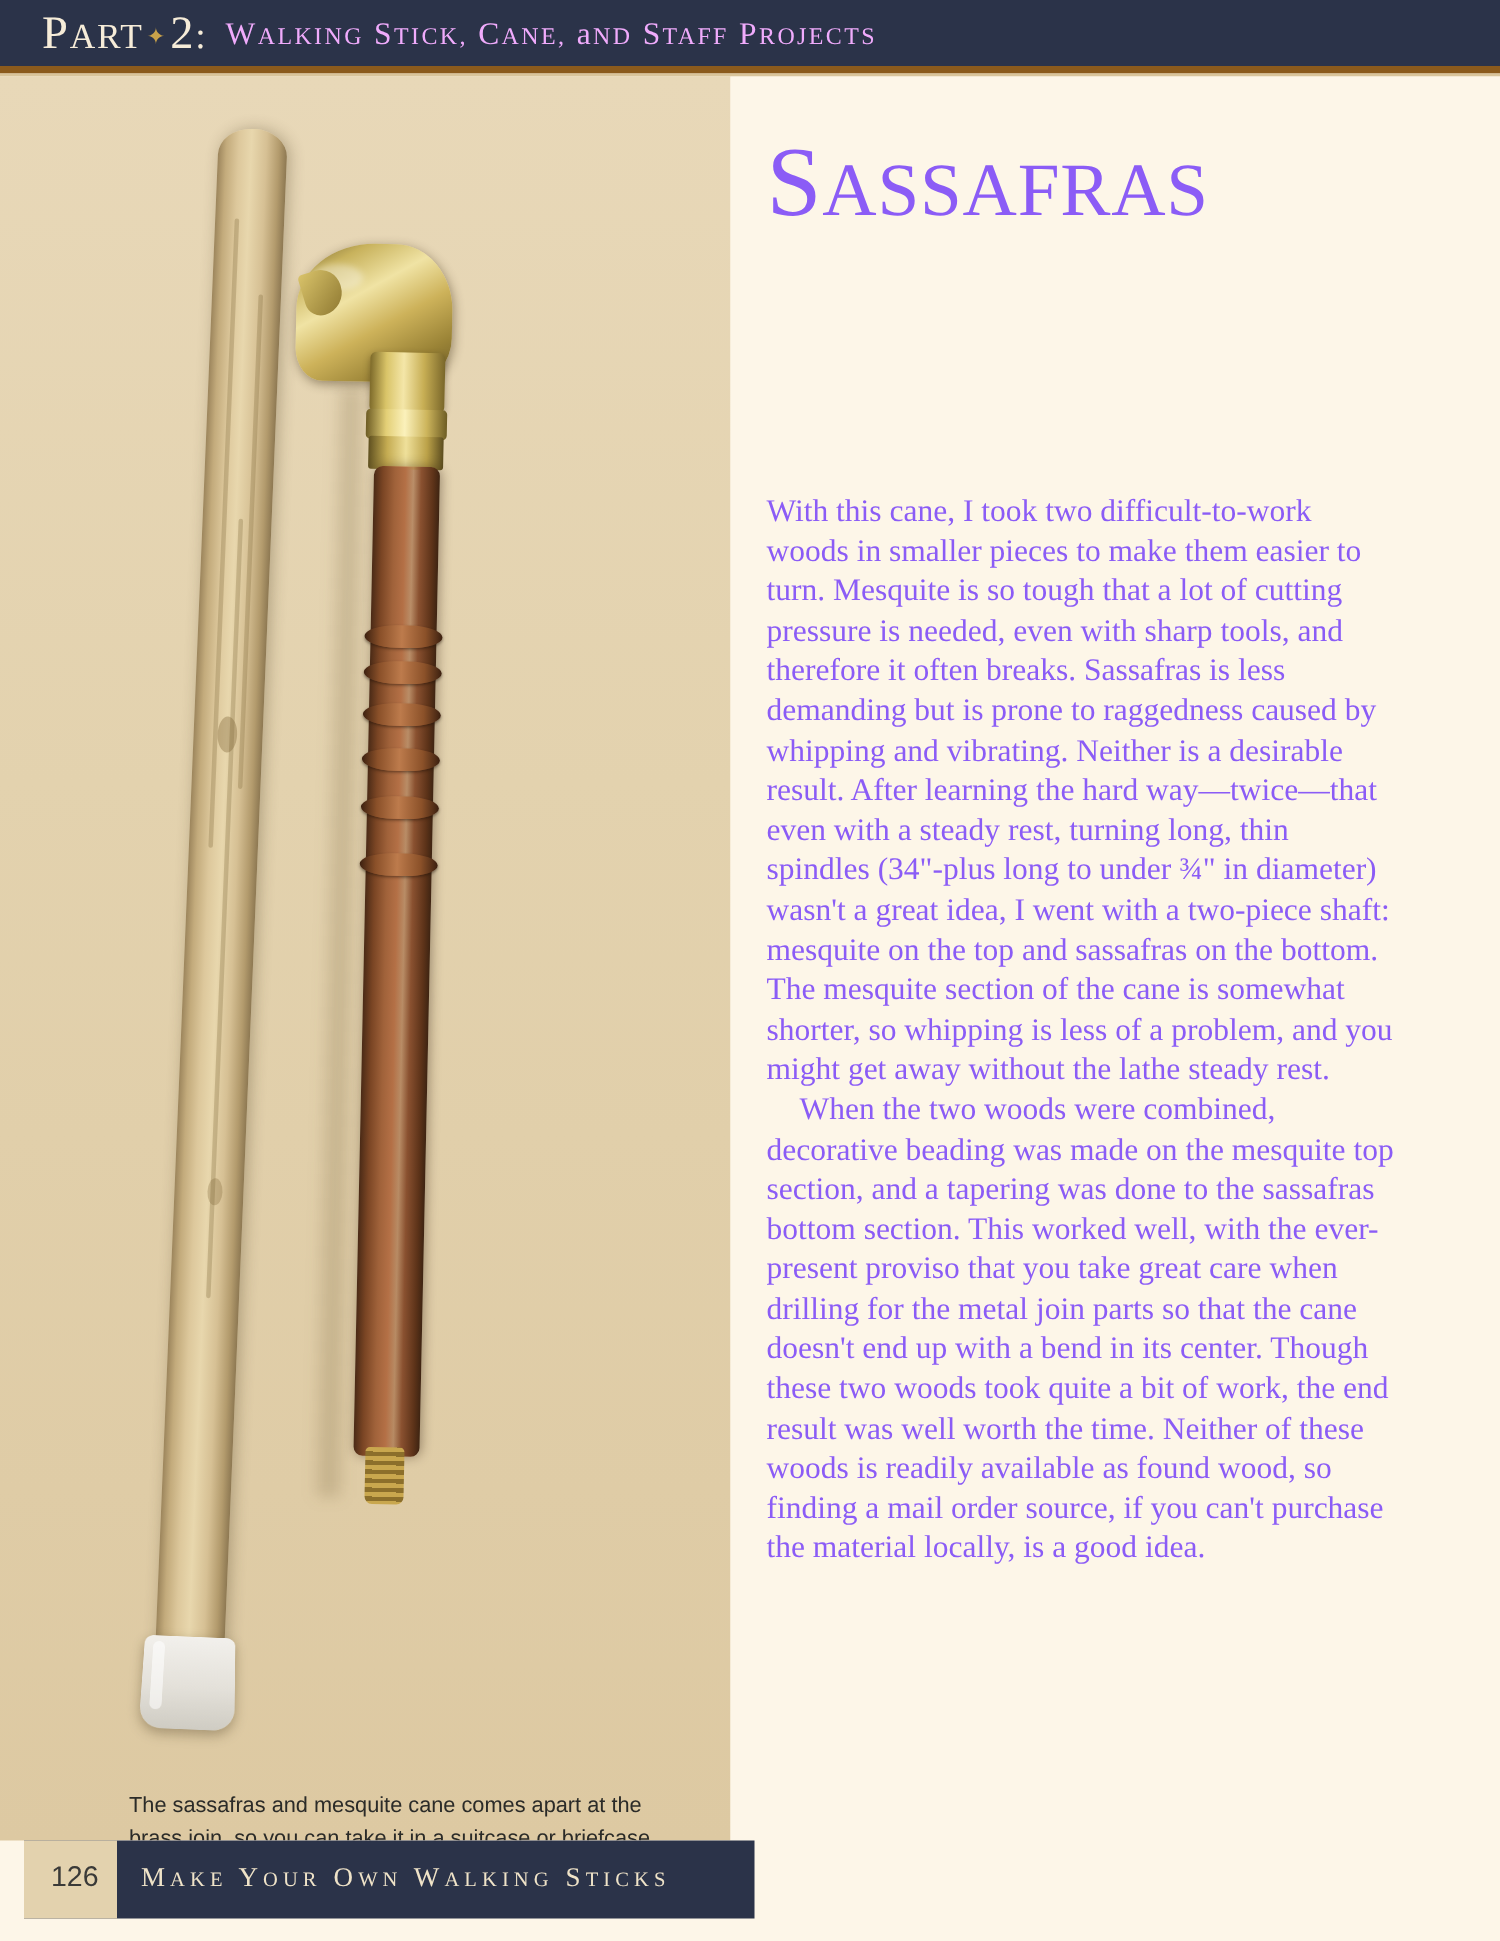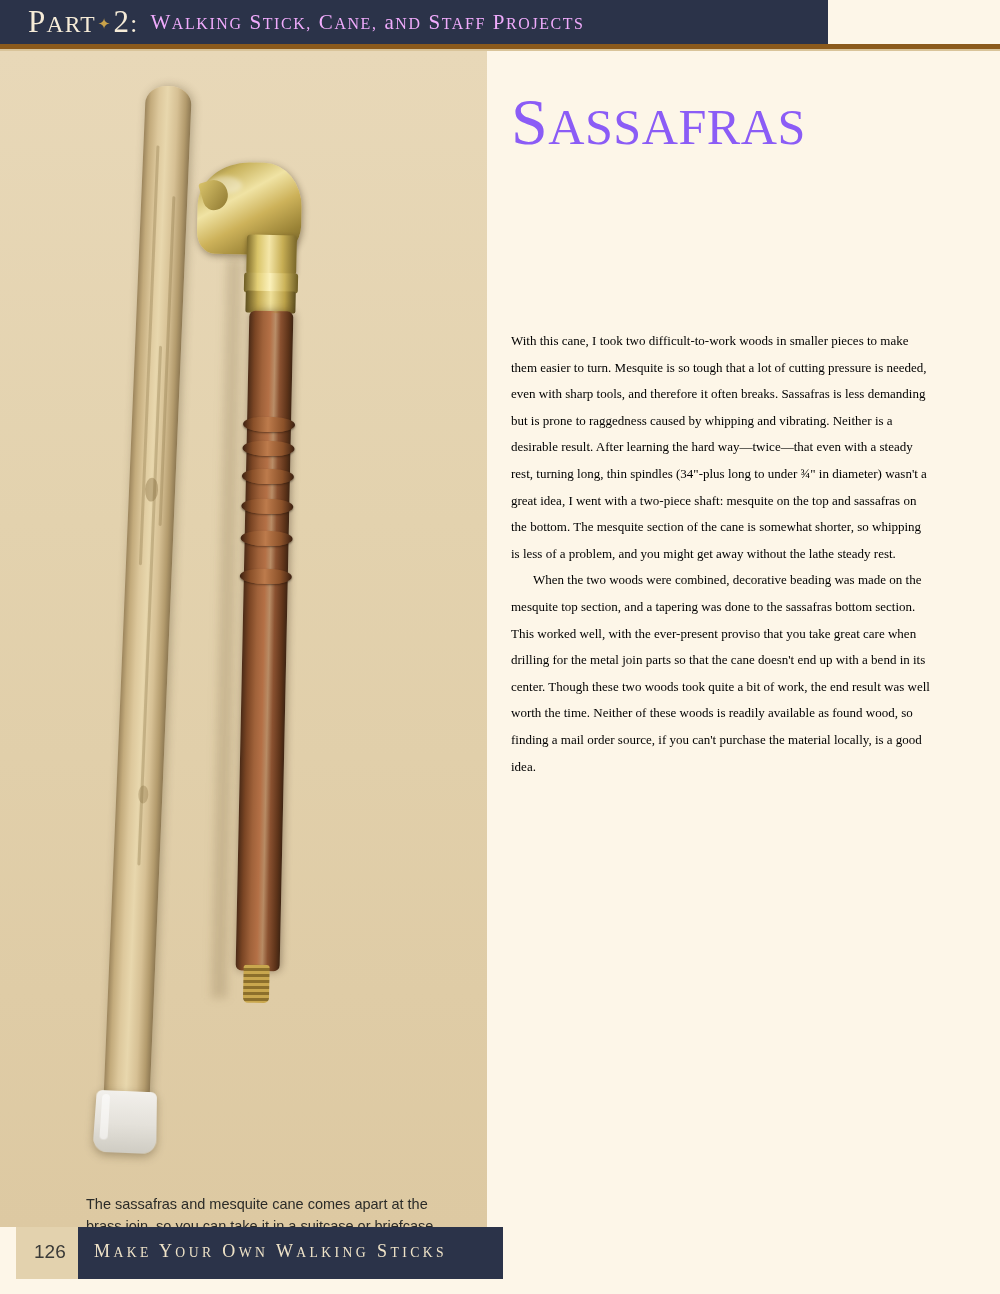--- a/index.html
+++ b/index.html
@@ -19,21 +19,21 @@
   #page {
     position: relative;
     width: 1000px;
     height: 1294px;
     overflow: hidden;
     background: #fdf6e8;
   }
   .header-bar {
     position: absolute;
     top: 0; left: 0;
-    width: 828px;
+    width: 1000px;
     height: 44px;
     background: #2b3349;
     color: #f4e9d2;
     display: flex;
     align-items: center;
     box-sizing: border-box;
     padding-left: 28px;
   }
   .header-rule {
     position: absolute;
@@ -286,23 +286,23 @@
     font-weight: normal;
     color: #8b5cf6;
     font-size: 50px;
     line-height: 70px;
     letter-spacing: 0.5px;
   }
   h1.article-title .cap { font-size: 66px; }
   .body-copy {
     margin-top: 26px;
     font-family: "Liberation Serif", serif;
-    font-size: 13px;
+    font-size: 21px;
     line-height: 26.6px;
-    color: #000000;
+    color: #8b5cf6;
     text-align: left;
   }
   .body-copy p { margin: 0; }
   .body-copy p + p { text-indent: 22px; margin-top: 0; }
 
   
   .footer {
     position: absolute;
     left: 16px;
     top: 1227px;

